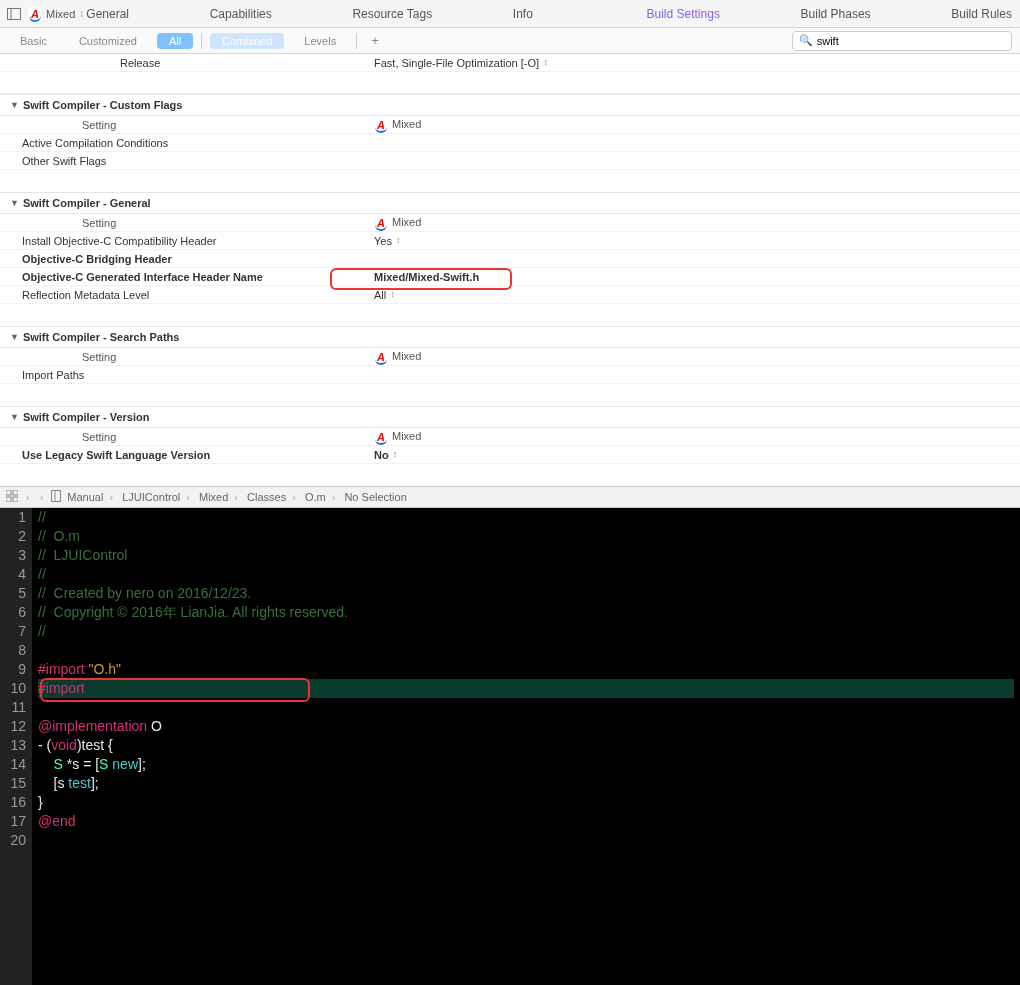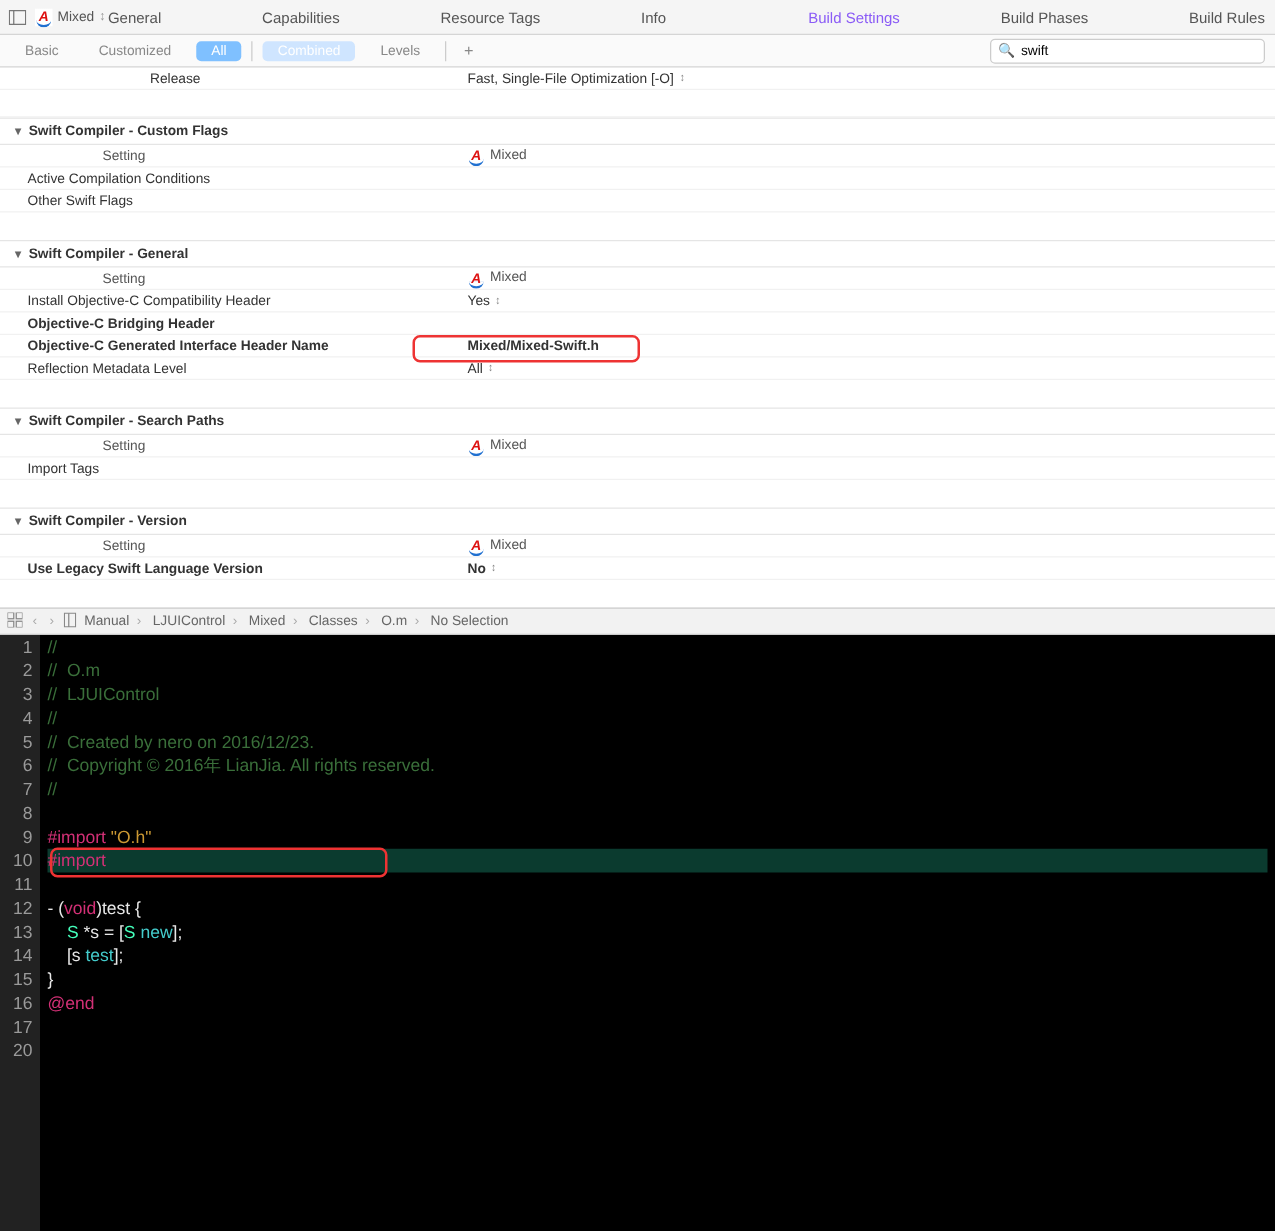--- a/index.html
+++ b/index.html
@@ -156,21 +156,21 @@
       <div style="height: 22px;"></div>
       <div class="sgroup-header">
         <span class="tri">▼</span>
         <span>Swift Compiler - Search Paths</span>
       </div>
       <div class="row head">
         <span class="label" style="padding-left:60px">Setting</span>
         <span class="val"><span class="targeticon"></span> Mixed</span>
       </div>
       <div class="row">
-        <span class="label">Import Tags</span>
+        <span class="label">Import Paths</span>
         <span class="val"></span>
       </div>
       <div style="height: 22px;"></div>
       <div class="sgroup-header">
         <span class="tri">▼</span>
         <span>Swift Compiler - Version</span>
       </div>
       <div class="row head">
         <span class="label" style="padding-left:60px">Setting</span>
         <span class="val"><span class="targeticon"></span> Mixed</span>
@@ -236,20 +236,21 @@
       <div class="codeln"><span class="c-cmt">//  O.m</span></div>
       <div class="codeln"><span class="c-cmt">//  LJUIControl</span></div>
       <div class="codeln"><span class="c-cmt">//</span></div>
       <div class="codeln"><span class="c-cmt">//  Created by nero on 2016/12/23.</span></div>
       <div class="codeln"><span class="c-cmt">//  Copyright © 2016年 LianJia. All rights reserved.</span></div>
       <div class="codeln"><span class="c-cmt">//</span></div>
       <div class="codeln"> </div>
       <div class="codeln"><span class="c-kw">#import</span> <span class="c-str">"O.h"</span></div>
       <div class="codeln hl"><span class="c-kw">#import</span> <span class="c-ang"><mixed mixed-swift.h=""></mixed></span></div>
       <div class="codeln"> </div>
+      <div class="codeln"><span class="c-kw">@implementation</span> <span class="c-white">O</span></div>
       <div class="codeln"><span class="c-white">- (</span><span class="c-kw">void</span><span class="c-white">)test {</span></div>
       <div class="codeln">    <span class="c-ident">S</span> <span class="c-white">*s = [</span><span class="c-ident">S</span> <span class="c-fn">new</span><span class="c-white">];</span></div>
       <div class="codeln">    <span class="c-white">[s</span> <span class="c-fn">test</span><span class="c-white">];</span></div>
       <div class="codeln"><span class="c-white">}</span></div>
       <div class="codeln"><span class="c-kw">@end</span></div>
       <div class="codeln"> </div>
     </div>
   <div class="redbox" style="left:40px; top:170px; width:270px; height:24px;"></div>
 </div>
 

